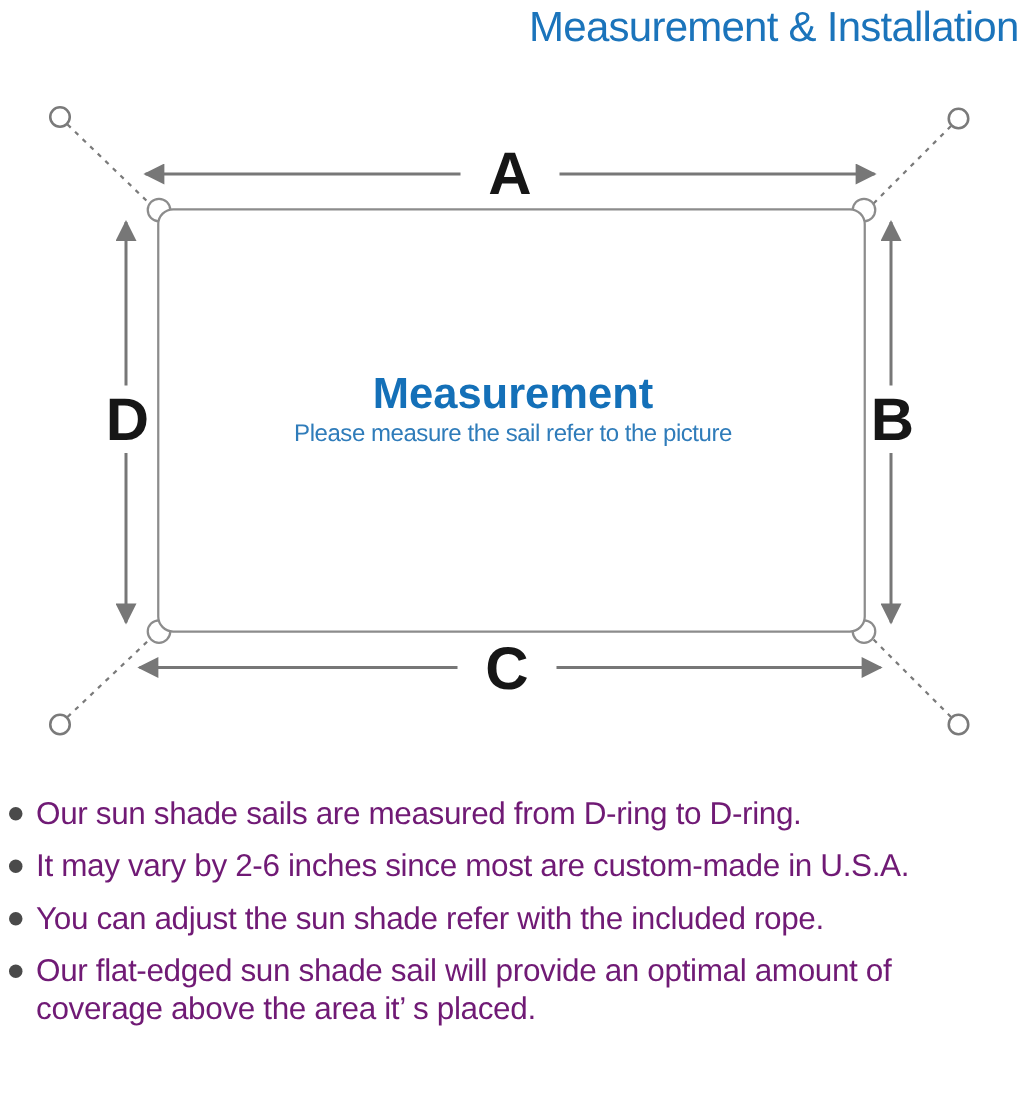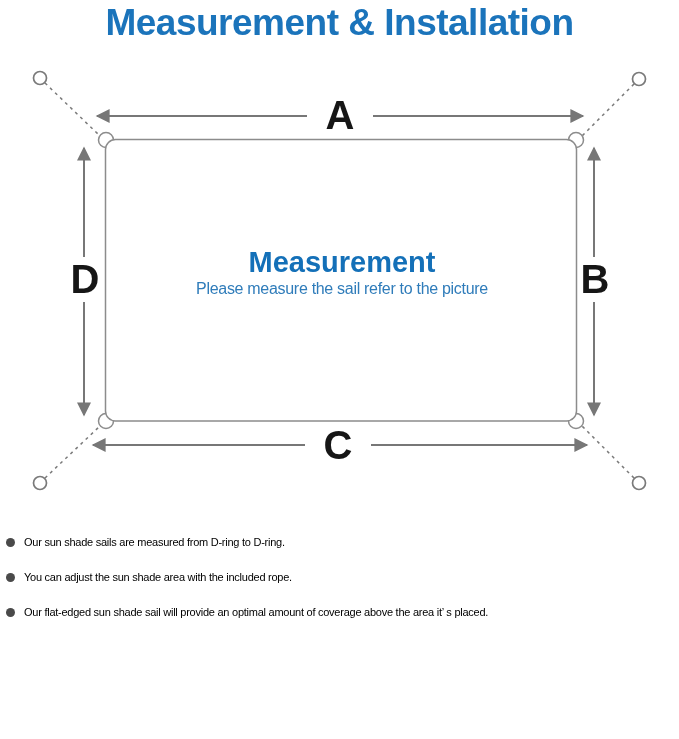--- a/index.html
+++ b/index.html
@@ -15,23 +15,23 @@
     position: relative;
     width: 679px;
     height: 739px;
     background: #ffffff;
   }
   .page-title {
     position: absolute;
     top: 2px;
     left: 0;
     width: 679px;
-    text-align: center;
-    font-size: 37px;
-    font-weight: bold;
+    text-align: right;
+    font-size: 28px;
+    font-weight: normal;
     letter-spacing: -0.5px;
     color: #1b74bb;
   }
   .diagram-wrap {
     position: absolute;
     top: 60px;
     left: 0;
     width: 679px;
     height: 460px;
   }
@@ -69,24 +69,24 @@
   }
   .bullet-dot {
     flex: 0 0 auto;
     width: 9px;
     height: 9px;
     border-radius: 50%;
     background: #4a4a4a;
     margin: 8px 9px 0 0;
   }
   .note-text {
-    font-size: 11px;
+    font-size: 21px;
     letter-spacing: -0.25px;
     line-height: 25px;
-    color: #000000;
+    color: #701a75;
     max-width: 651px;
   }
 </style>
 </head>
 <body>
 
 <div class="page">
 
   <div class="page-title">Measurement &amp; Installation</div>
 
@@ -142,21 +142,25 @@
     </svg>
   </div>
 
   <ul class="notes">
     <li class="note-item">
       <span class="bullet-dot"></span>
       <span class="note-text">Our sun shade sails are measured from D-ring to D-ring.</span>
     </li>
     <li class="note-item">
       <span class="bullet-dot"></span>
-      <span class="note-text">You can adjust the sun shade area with the included rope.</span>
+      <span class="note-text">It may vary by 2-6 inches since most are custom-made in U.S.A.</span>
+    </li>
+    <li class="note-item">
+      <span class="bullet-dot"></span>
+      <span class="note-text">You can adjust the sun shade refer with the included rope.</span>
     </li>
     <li class="note-item">
       <span class="bullet-dot"></span>
       <span class="note-text">Our flat-edged sun shade sail will provide an optimal amount of coverage above the area it’ s placed.</span>
     </li>
   </ul>
 
 </div>
 
 </body></html>

